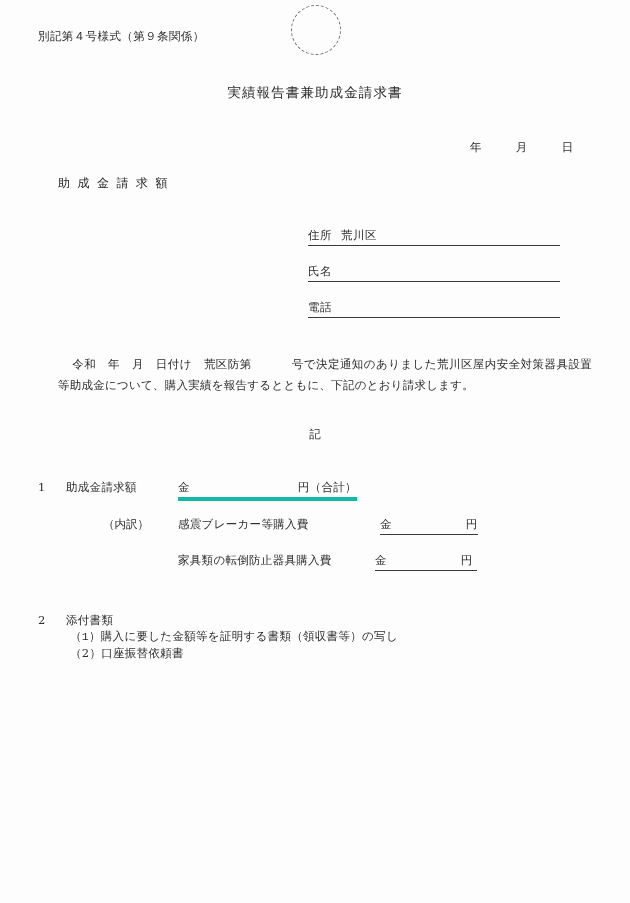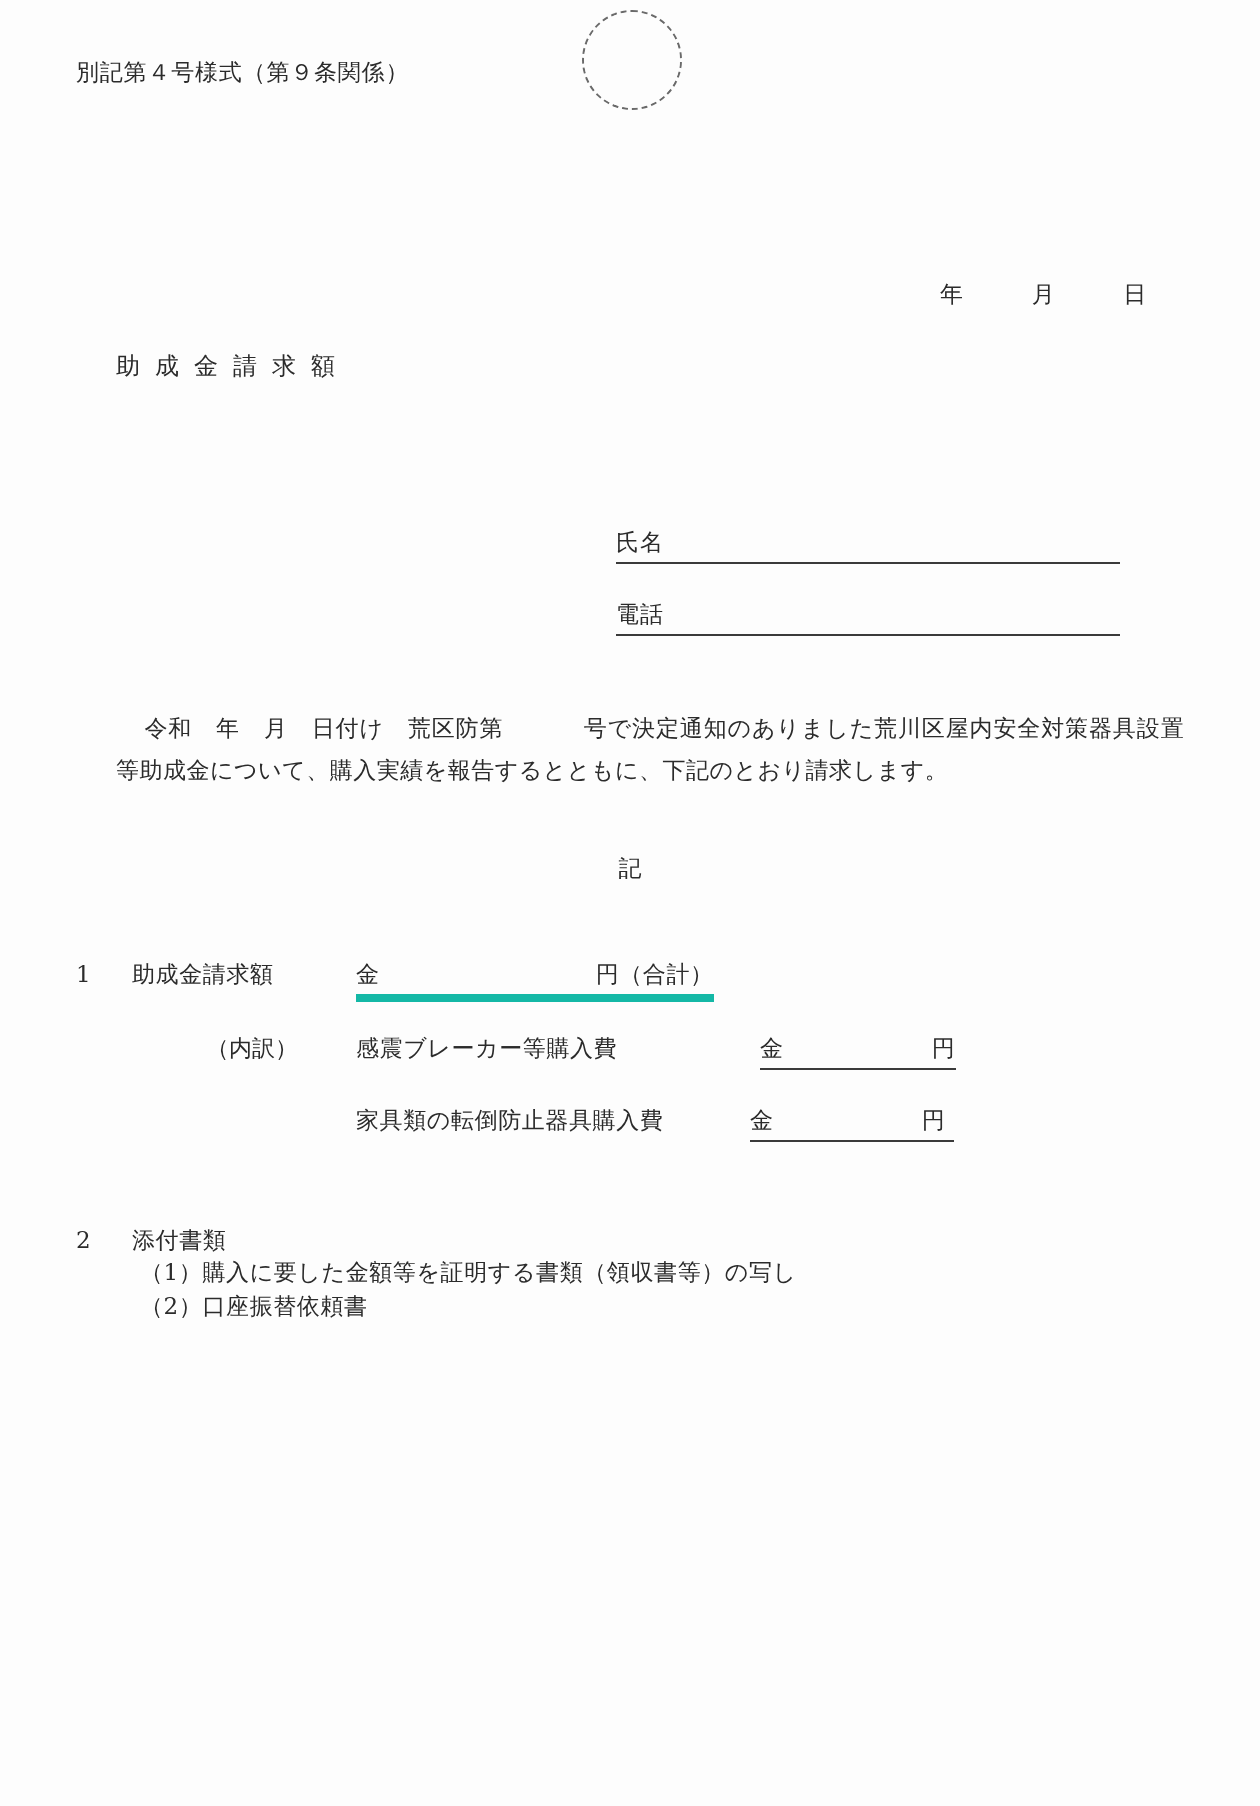--- a/index.html
+++ b/index.html
@@ -164,35 +164,37 @@
     left: 66px;
     top: 615px;
     font-size: 11.5px;
     letter-spacing: 0.3px;
   }
   .attach-item {
     left: 70px;
     font-size: 11.5px;
     letter-spacing: 0.3px;
   }
-  .attach-1 { top: 631px; }
+  .attach-1 { top: 631px; font-family: Liberation Mono, monospace; }
   .attach-2 { top: 648px; }
 </style>
 </head>
 <body>
 
 <div class="page">
 
   <div class="abs form-code">別記第４号様式（第９条関係）</div>
   <div class="abs seal-circle"></div>
+  <div class="abs doc-title">実績報告書兼助成金請求書</div>
 
   <div class="abs date-line"><span>年</span><span class="gap"></span><span>月</span><span class="gap"></span><span>日</span></div>
 
   <div class="abs addressee">助成金請求額</div>
 
+  <div class="abs field-row field-address"><span>住所</span><span class="lbl-gap"></span><span>荒川区</span></div>
 
   <div class="abs field-row field-name"><span>氏名</span><span></span></div>
 
   <div class="abs body-par"><span class="indent"></span><span>令和</span>　<span>年</span>　<span>月</span>　<span>日付け</span>　<span>荒区防第</span><span class="blank-no"></span><span>号で決定通知のありました荒川区屋内安全対策器具設置等助成金について、購入実績を報告するとともに、下記のとおり請求します。</span></div>
 
   <div class="abs field-row field-phone"><span>電話</span><span></span></div>
 
   <div class="abs ki-mark">記</div>
 
   <div class="abs item-num item1-num">1</div>

